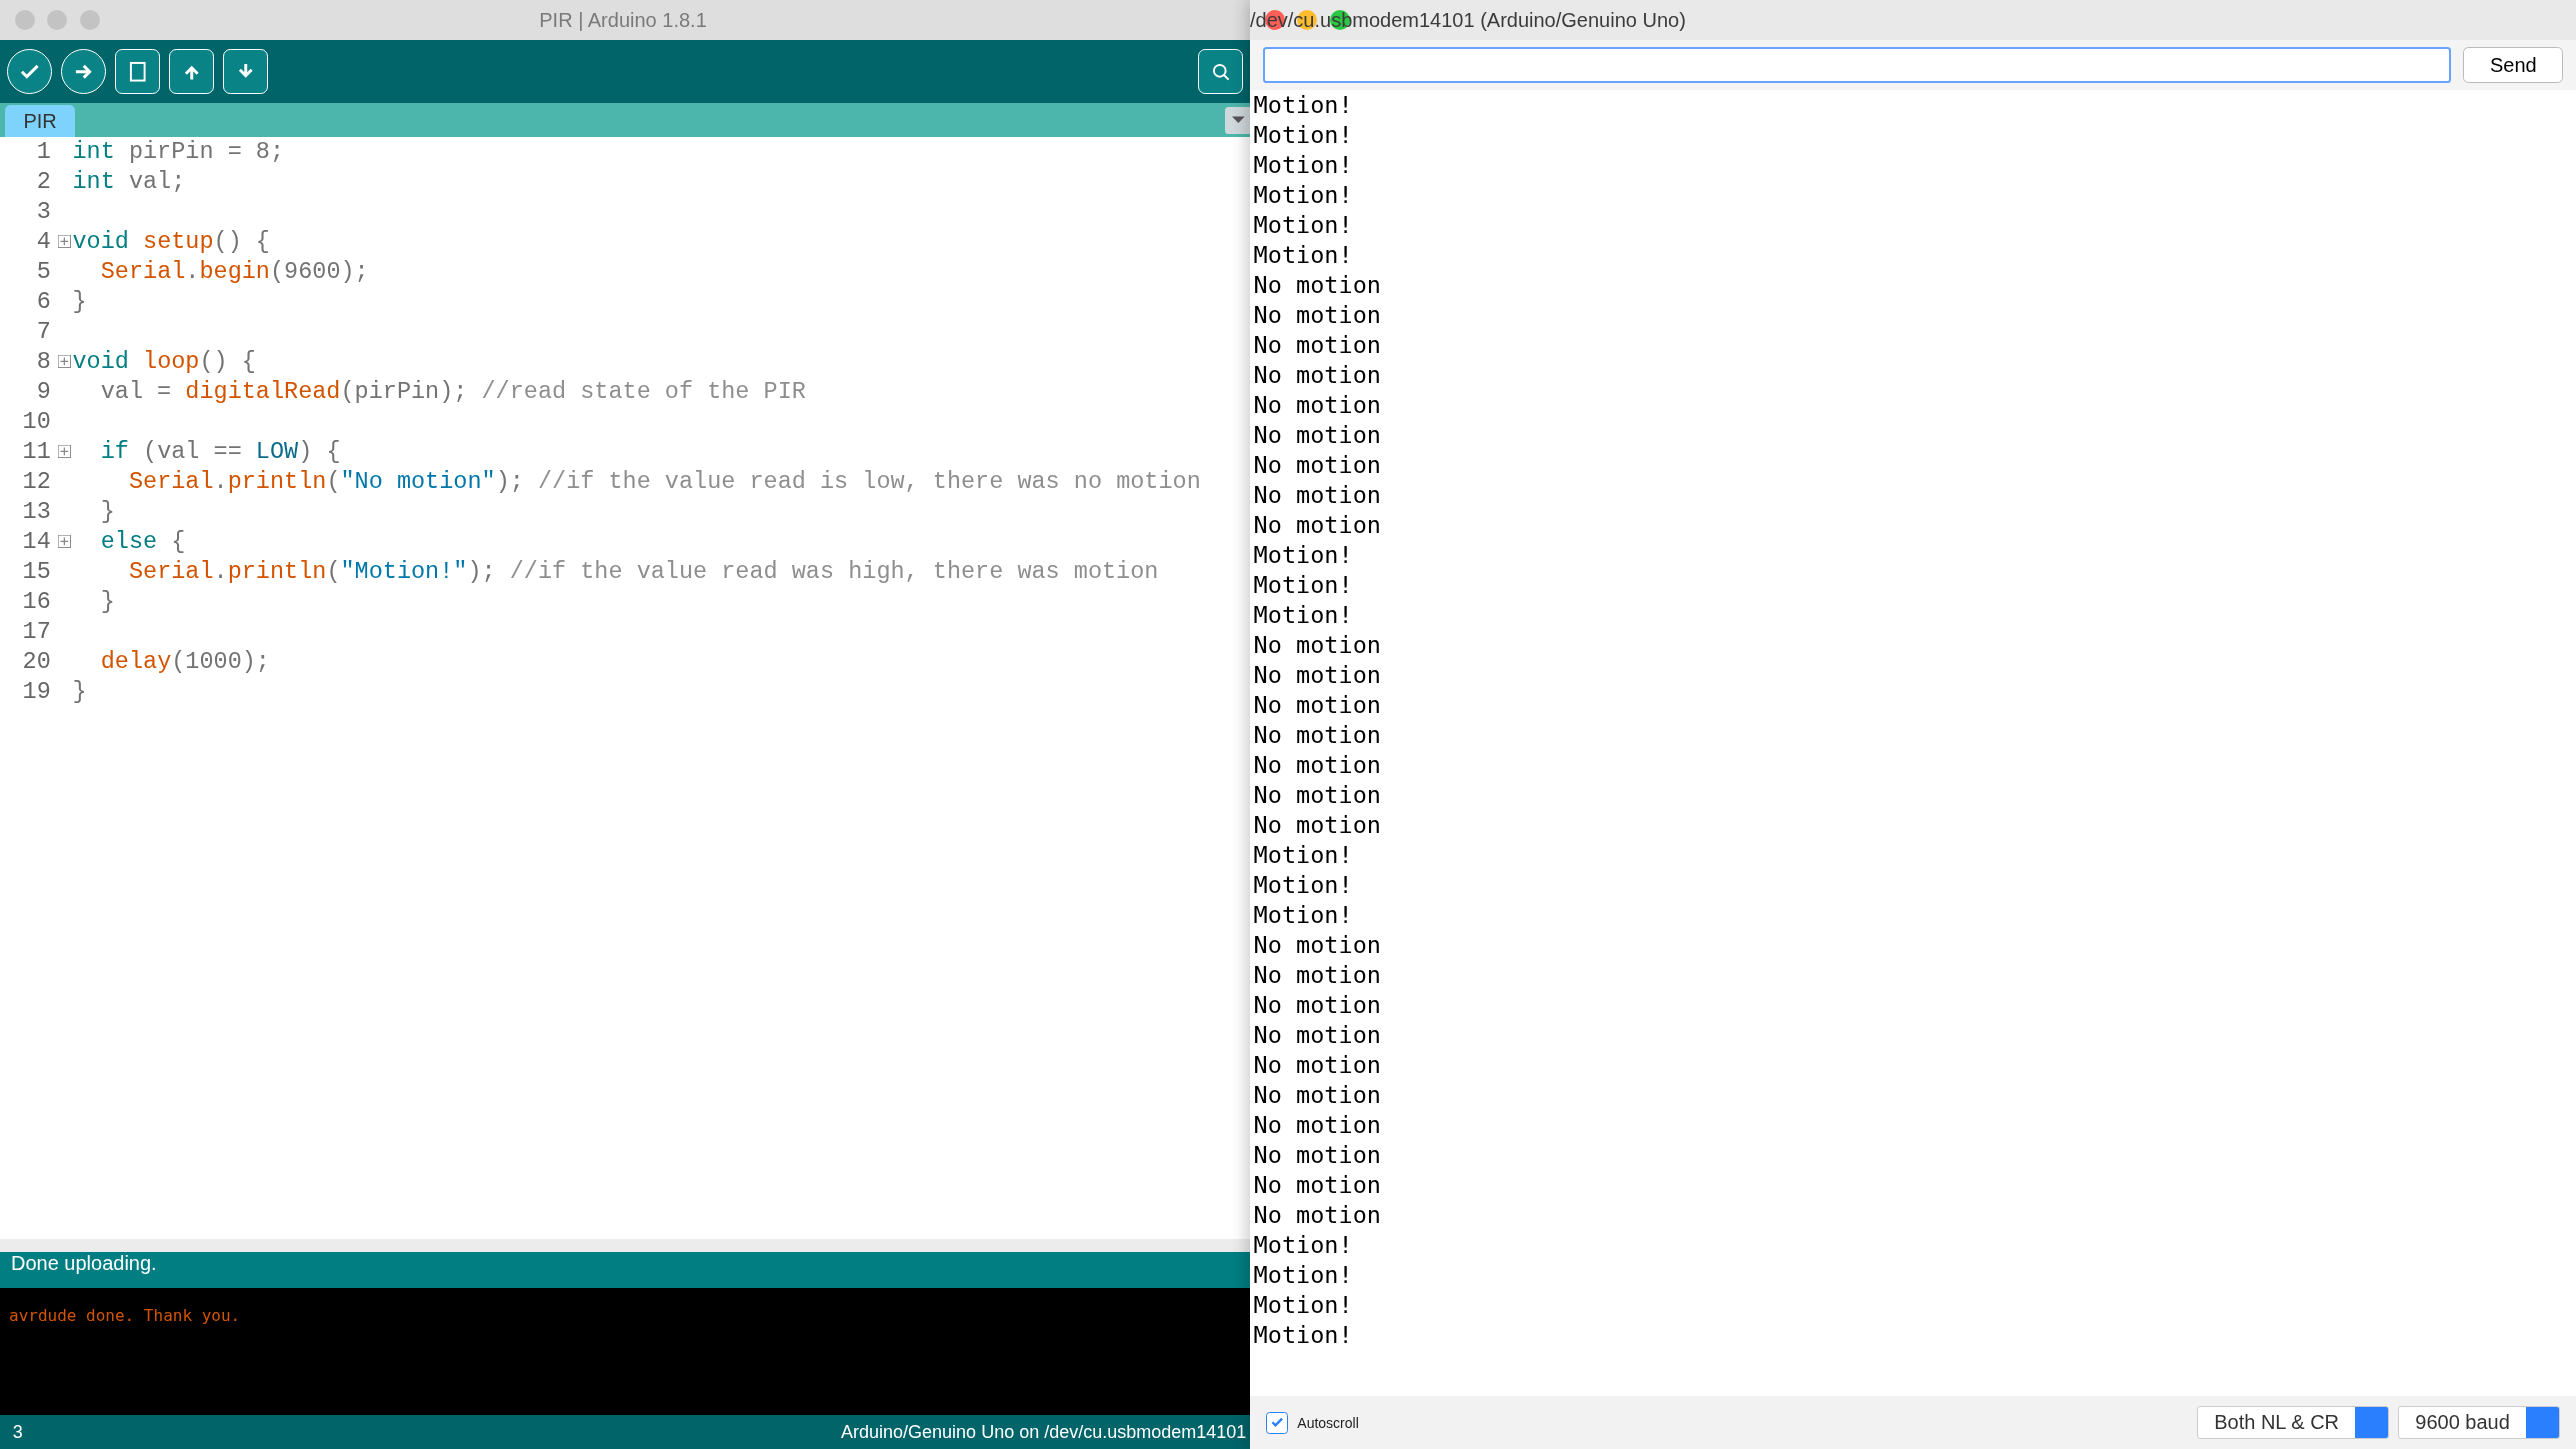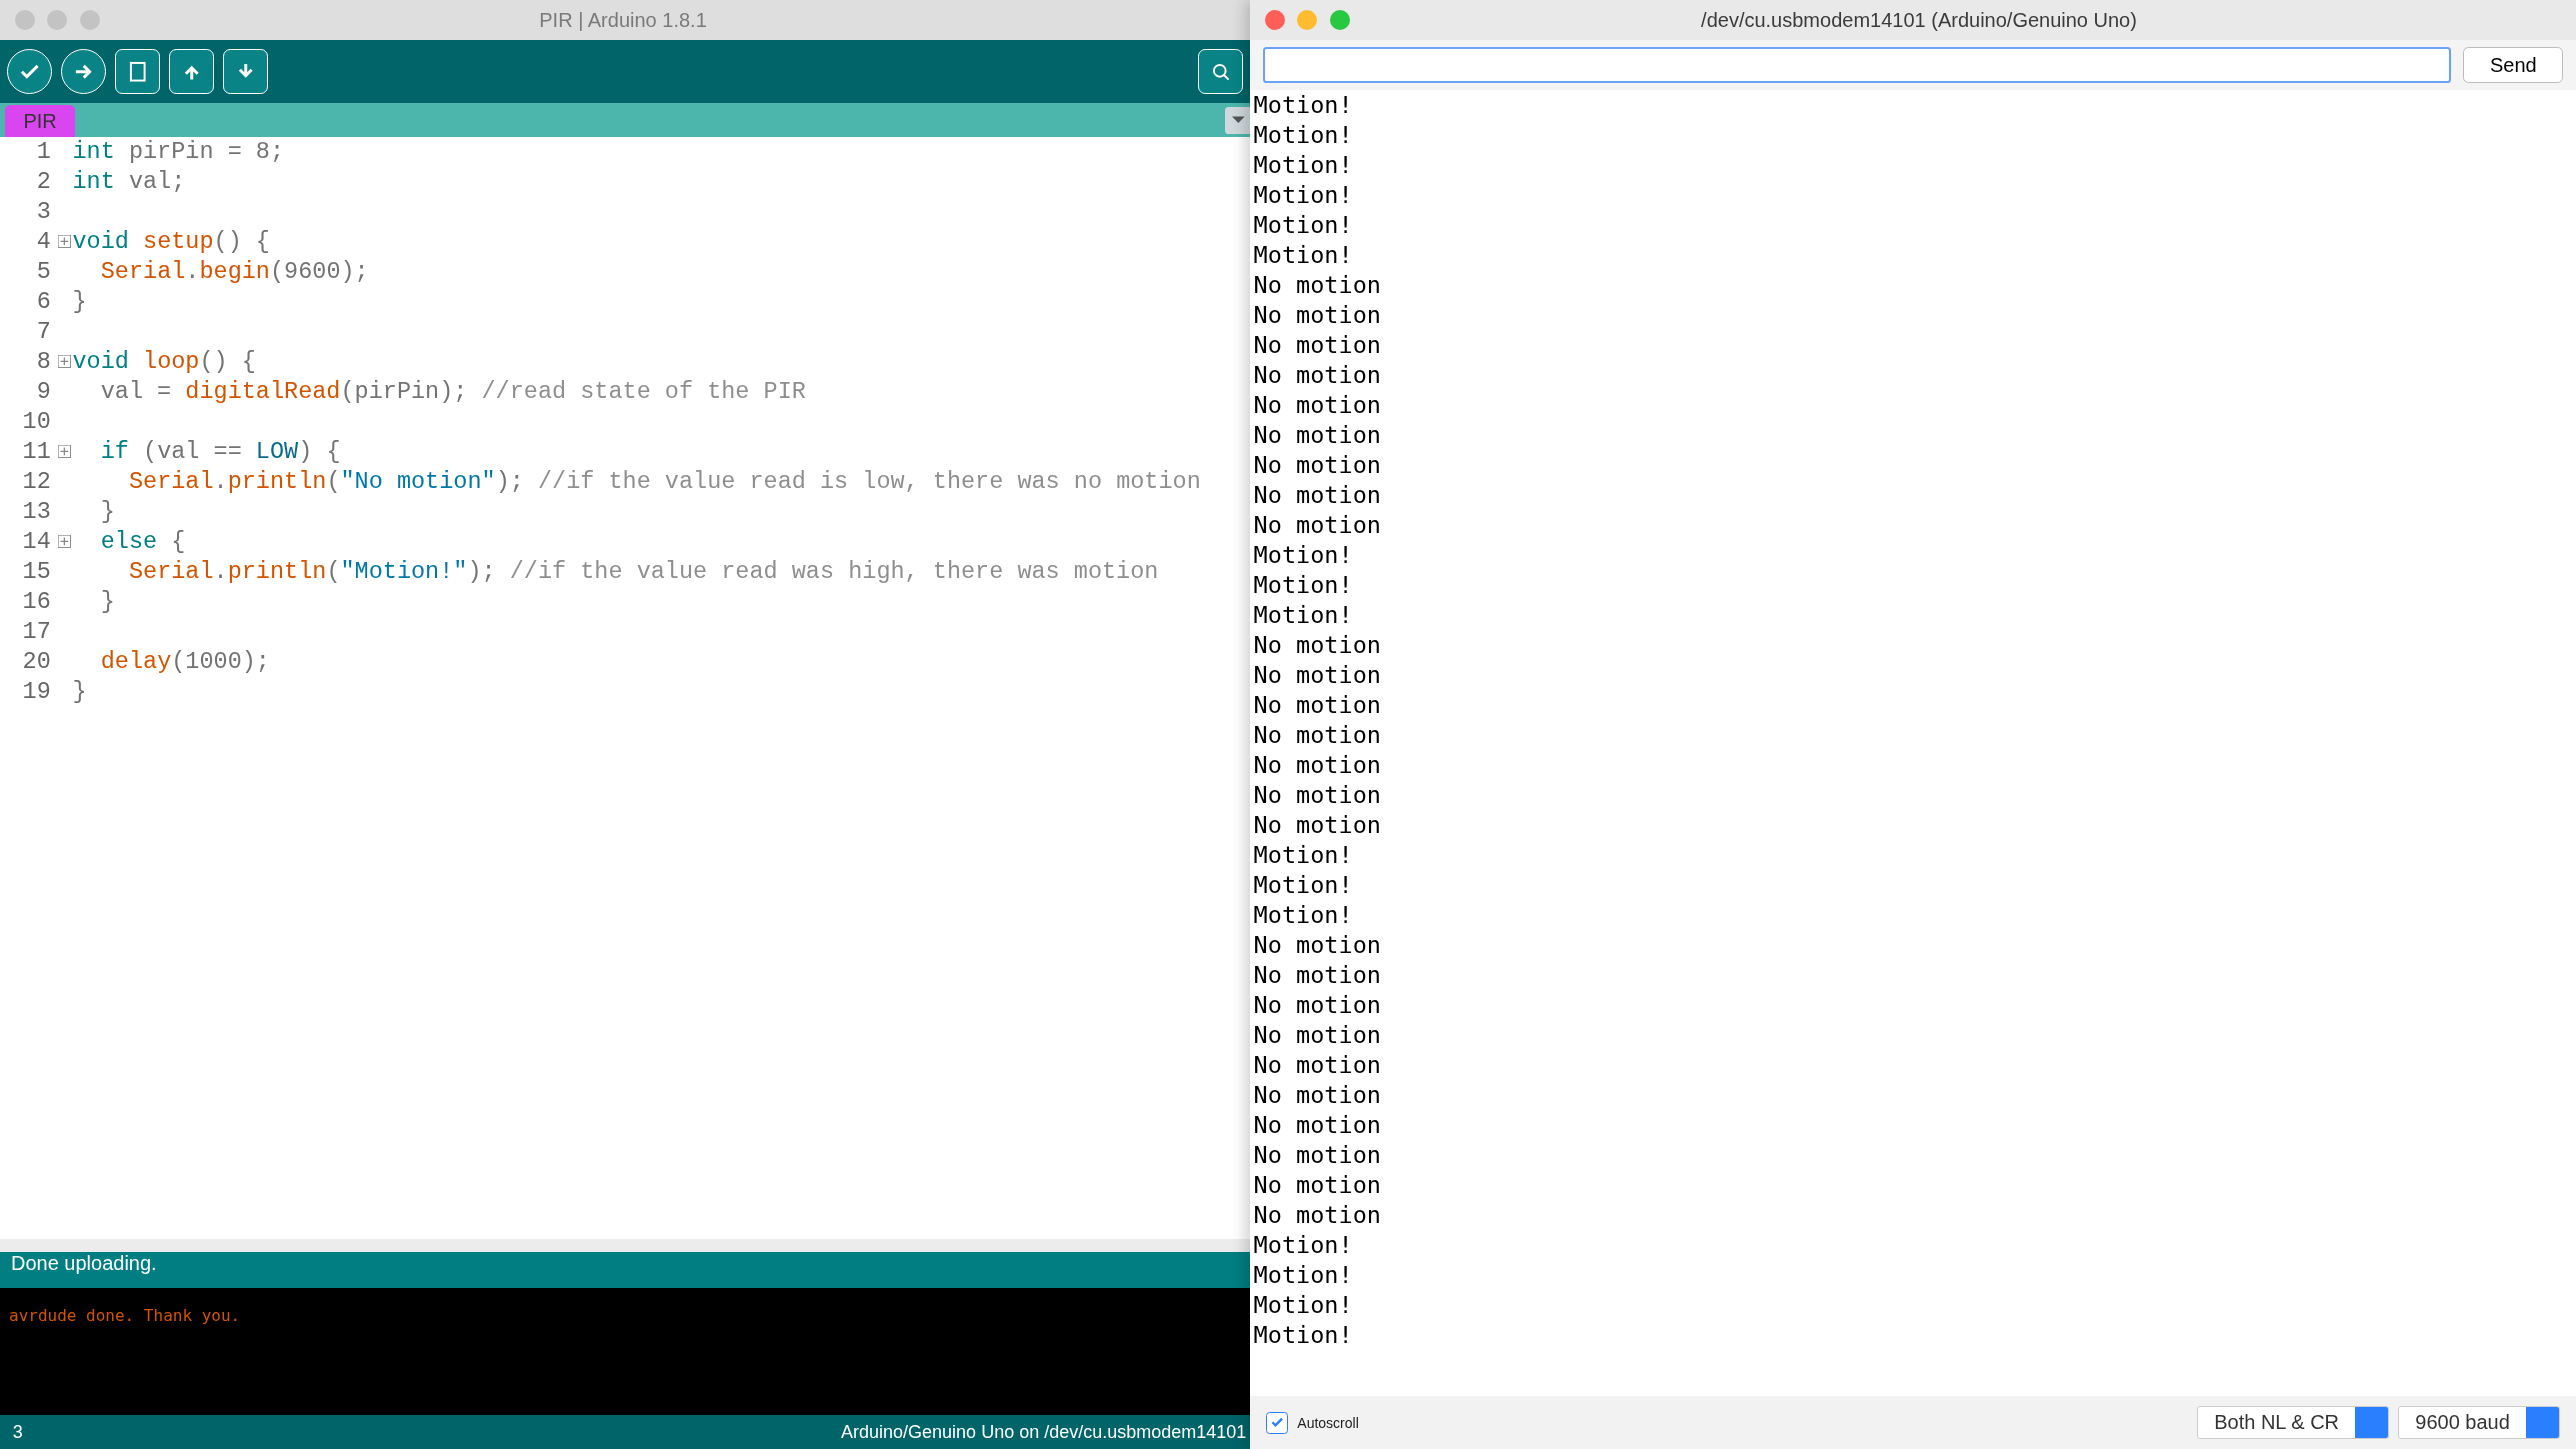--- a/index.html
+++ b/index.html
@@ -54,21 +54,21 @@
 .tb-btn.round { border-radius: 50%; }
 .tb-btn svg { width: 23.5px; height: 23.5px; fill: #fff; stroke: #fff; }
 .tb-spacer { flex: 1; }
 .tab-bar {
   height: 34px;
   background: #4db6ac;
   display: flex; align-items: flex-end;
   position: relative;
 }
 .tab {
-  background: #d946ef;
+  background: #7dd3fc;
   padding: 5.4px 18px 3.6px 18px;
   font-size: 20px;
   color: #333;
   border-top-left-radius: 5.4px; border-top-right-radius: 5.4px;
   margin-left: 5.4px;
 }
 .tab-menu {
   position: absolute; right: 7.2px; top: 3.6px;
   width: 27px; height: 27px; background: #cfd8dc;
   border-radius: 3.6px;
@@ -147,22 +147,22 @@
   height: 40px;
   background: #e9e9e9;
   display: flex; align-items: center;
   padding: 0 14.5px;
   position: relative;
 }
 .t-red { background: #ff5f57; }
 .t-yellow { background: #febc2e; }
 .t-green { background: #28c840; }
 .serial-title {
-  position: absolute; left: 12px; right: 0;
-  text-align: center; color: #3b3b3b; font-size: 20px;
+  position: absolute; left: 0; right: 0;
+  text-align: left; color: #3b3b3b; font-size: 20px;
 }
 .serial-input-row {
   display: flex; align-items: center;
   padding: 7.2px 12.7px;
   background: #f4f4f4;
   gap: 12.7px;
 }
 .serial-input {
   flex: 1; height: 36px;
   border: 2.7px solid #6aa3ff;

